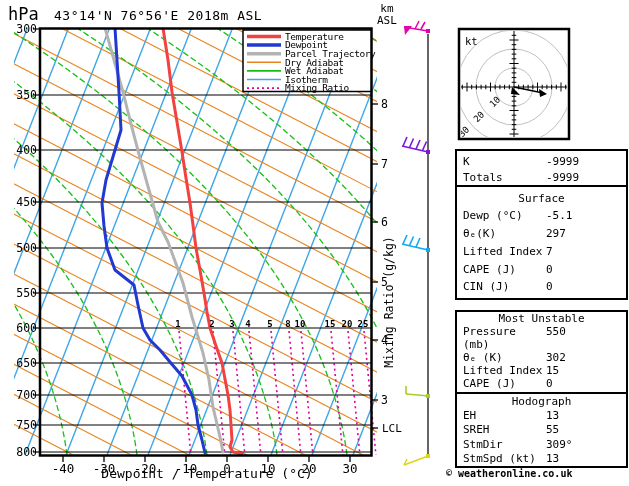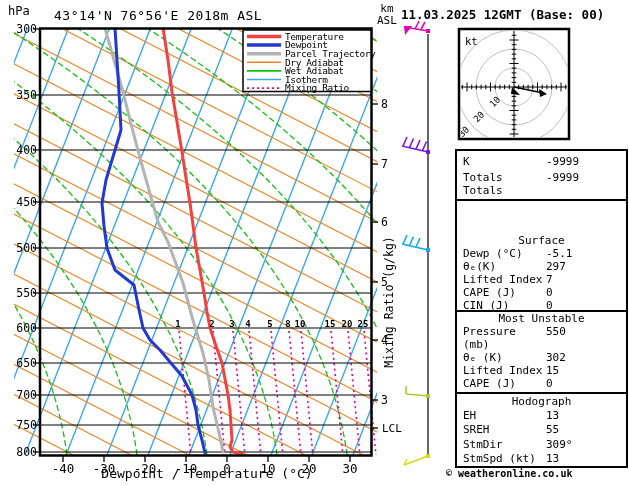--- a/index.html
+++ b/index.html
@@ -3,21 +3,21 @@
 <meta charset="utf-8">
 <style>
   html,body{margin:0;padding:0;background:#fff;}
   .canvas{position:relative;width:629px;height:486px;background:#fff;overflow:hidden;
           font-family:"DejaVu Sans Mono","DejaVu Sans",monospace;color:#000;}
   svg{position:absolute;left:0;top:0;}
   svg text{font-family:"DejaVu Sans Mono","DejaVu Sans",monospace;fill:#000;}
   .abs{position:absolute;white-space:nowrap;}
   .title{left:54px;top:8px;font-size:13px;font-weight:normal;letter-spacing:0.5px;}
   .date{left:401px;top:7px;font-size:12.5px;font-weight:bold;}
-  .unit-hpa{left:8px;top:4px;font-size:12px;}
+  .unit-hpa{left:8px;top:4px;font-size:17px;}
   .unit-km{left:377px;top:3px;font-size:11px;line-height:12px;text-align:center;}
   .footer{left:446px;top:468px;font-size:10px;font-weight:bold;}
   .panel{position:absolute;left:455px;top:149px;width:173px;}
   .sbox{position:absolute;left:0;width:169px;border:2px solid #000;background:#fff;
         display:flex;flex-direction:column;justify-content:space-evenly;font-size:11px;}
   .sbox .hdr{text-align:center;}
   .srow{display:flex;padding:0 4px 0 6px;}
   .srow .lbl{flex:1;}
   .srow .val{width:76px;text-align:left;}
 </style>
@@ -294,39 +294,38 @@
           </g>
         </g>
       </g>
     <text x="393" y="302" font-size="11.5" text-anchor="middle" transform="rotate(-90 393 302)">Mixing Ratio (g/kg)</text>
     <text x="207" y="478" font-size="13" text-anchor="middle">Dewpoint / Temperature (°C)</text>
     <text x="382" y="432" font-size="11">LCL</text>
     <text x="465" y="45" font-size="10.5">kt</text>
   </svg>
 
   <div class="abs title">43°14'N 76°56'E 2018m ASL</div>
-  <div class="abs date">11.03.2025 12GMT (Base: 00)</div>
   <div class="abs unit-hpa">hPa</div>
   <div class="abs unit-km">
     <div>km</div>
     <div>ASL</div>
   </div>
 
   <div class="panel" id="panel">
       <div class="sbox" style="top: 0px; height: 50px;">
         <div class="srow">
           <span class="lbl">K</span>
           <span class="val">-9999</span>
         </div>
         <div class="srow">
           <span class="lbl">Totals Totals</span>
           <span class="val">-9999</span>
         </div>
       </div>
-      <div class="sbox" style="top: 50px; height: 111px; justify-content: flex-end;">
+      <div class="sbox" style="top: 36px; height: 111px;">
         <div class="hdr">Surface</div>
         <div class="srow">
           <span class="lbl">Dewp (°C)</span>
           <span class="val">-5.1</span>
         </div>
         <div class="srow">
           <span class="lbl">θₑ(K)</span>
           <span class="val">297</span>
         </div>
         <div class="srow">

